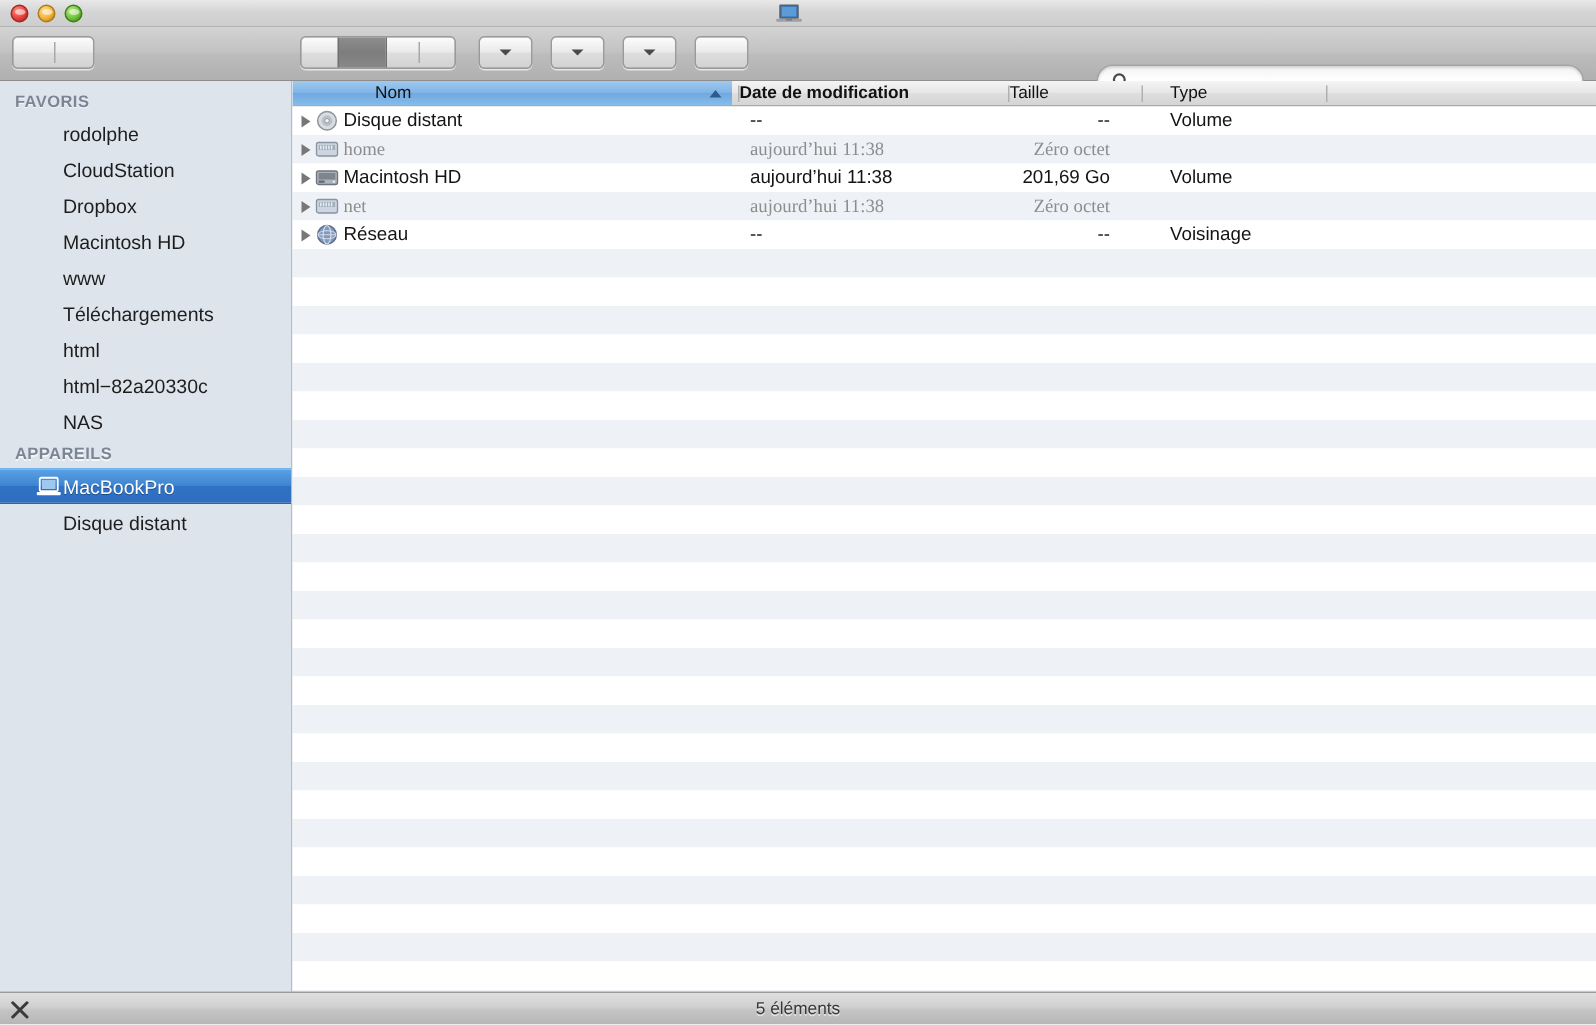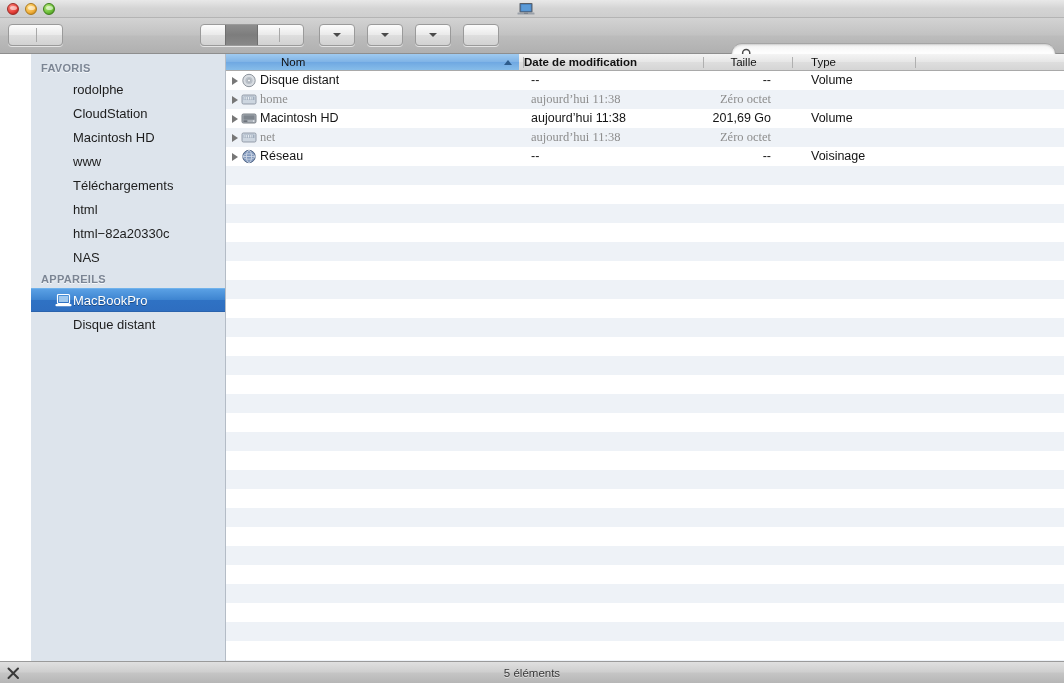--- a/index.html
+++ b/index.html
@@ -91,21 +91,21 @@
     box-shadow:inset 0 1px 2px rgba(0,0,0,.16), 0 1px 0 rgba(255,255,255,.6);
   }
   #search-icon { position:absolute; left:9px; top:4px; }
   #search-input {
     position:absolute; left:28px; top:0; right:10px; height:20px;
     border:0; background:transparent; outline:none;
     font-family:"Liberation Sans", sans-serif; font-size:12px; color:#222;
   }
 
   
-  #body { flex:1 1 auto; display:flex; min-height:0;padding-left:31px; }
+  #body { flex:1 1 auto; display:flex; min-height:0; }
 
   
   #sidebar {
     width:195px; flex:0 0 195px;
     background:#dde4ec;
     border-right:1px solid #b4bcc6;
     padding-top:4px;
     overflow:hidden;
   }
   .sb-header {
@@ -249,20 +249,23 @@
     <div id="sidebar">
 
       <div class="sb-header">FAVORIS</div>
       <div class="sb-item">
         <span class="sb-label">rodolphe</span>
       </div>
       <div class="sb-item">
         <span class="sb-label">CloudStation</span>
       </div>
       <div class="sb-item">
+        <span class="sb-label">Dropbox</span>
+      </div>
+      <div class="sb-item">
         <span class="sb-label">Macintosh HD</span>
       </div>
       <div class="sb-item">
         <span class="sb-label">www</span>
       </div>
       <div class="sb-item">
         <span class="sb-label">Téléchargements</span>
       </div>
       <div class="sb-item">
         <span class="sb-label">html</span>
@@ -292,21 +295,21 @@
     <div id="list-pane">
 
       <div id="col-headers">
         <div class="col-h active" style="left:0; width:293px; padding-left:55px;">
           <span>Nom</span>
           <span class="sort-arrow"></span>
         </div>
         <div class="col-h" style="left:298px; width:175px;font-weight:bold;">
           <span>Date de modification</span>
         </div>
-        <div class="col-h" style="left:478px; width:85px; text-align:center; padding-right:6px;">
+        <div class="col-h" style="left:478px; width:85px; text-align:left; padding-right:6px;">
           <span>Taille</span>
         </div>
         <div class="col-h" style="left:585px; width:100px;">
           <span>Type</span>
         </div>
         <div class="col-div" style="left:297px;"></div>
         <div class="col-div" style="left:477px;"></div>
         <div class="col-div" style="left:566px;"></div>
         <div class="col-div" style="left:689px;"></div>
       </div>

